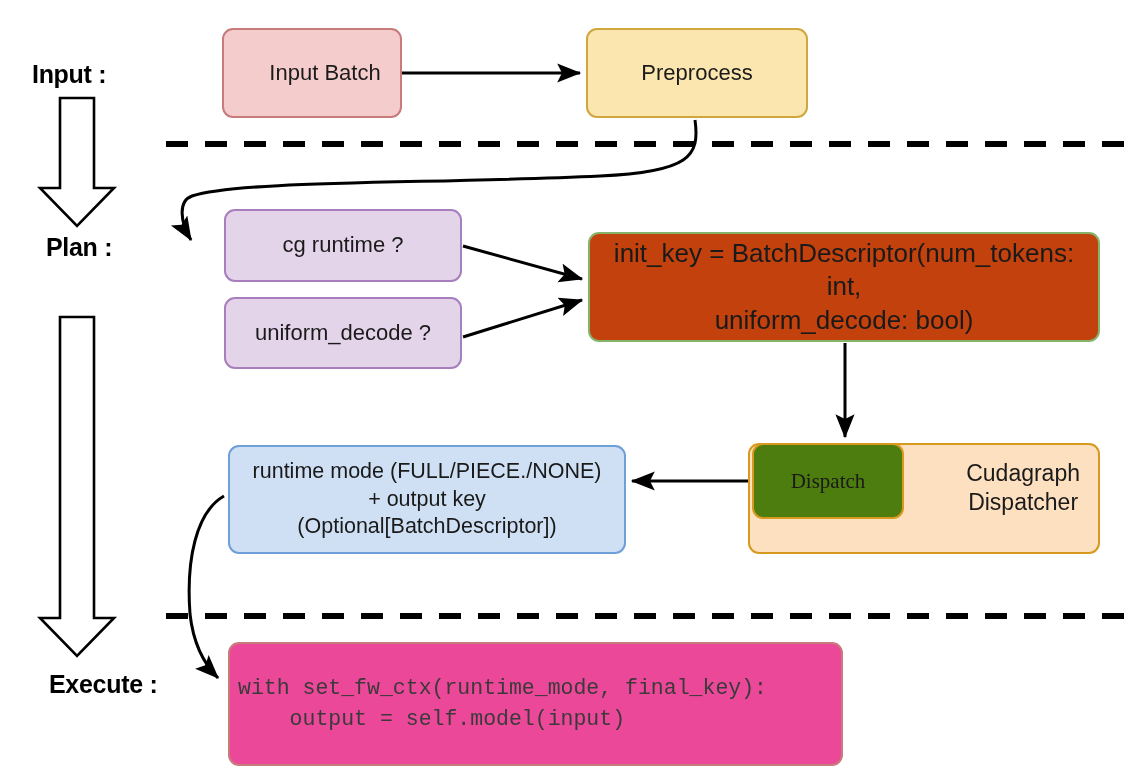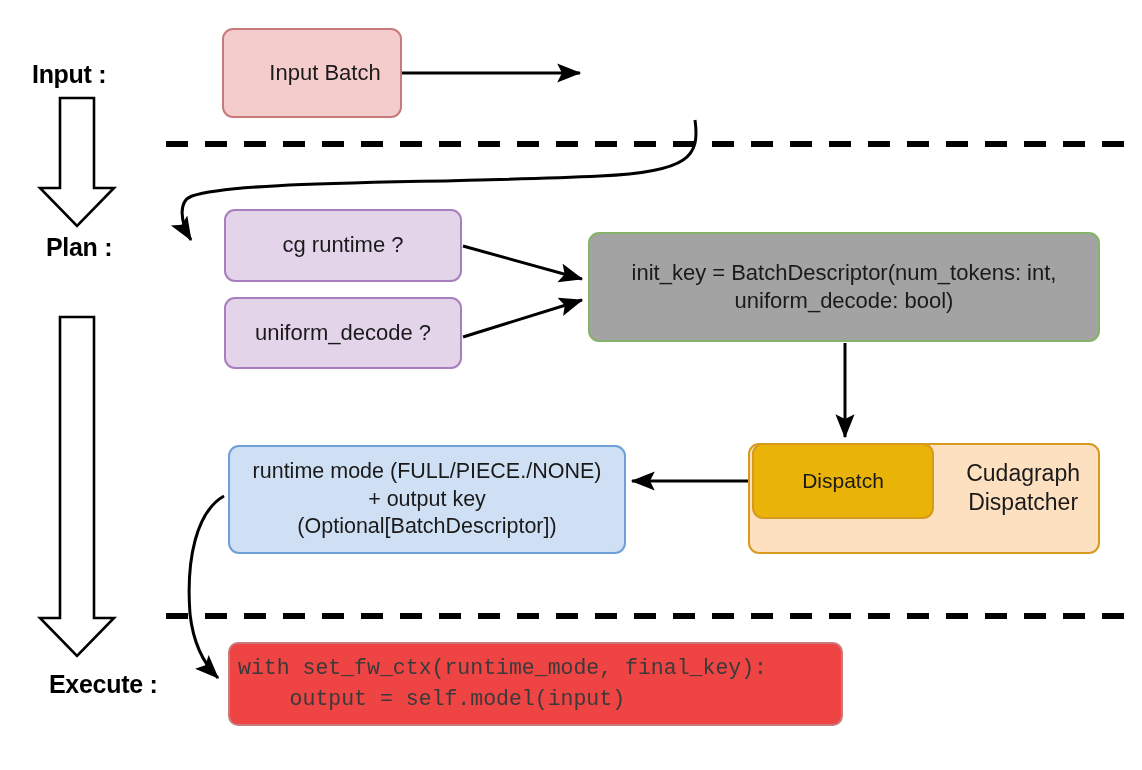--- a/index.html
+++ b/index.html
@@ -55,26 +55,26 @@
     text-align: left;
     white-space: pre;
     line-height: 1.45;
     color: #3a3a3a;
     padding-left: 8px;
   }
   #node-input-batch   { left:222px; top:28px;  width:180px; height:90px;  background:#f5cccc; border-color:#c77b7b;padding-left:36px; }
   #node-preprocess    { left:586px; top:28px;  width:222px; height:90px;  background:#fbe6b0; border-color:#cfa73e; }
   #node-cg-padding    { left:224px; top:209px; width:238px; height:73px;  background:#e4d4ea; border-color:#a87fbd; }
   #node-uniform-dec   { left:224px; top:297px; width:238px; height:72px;  background:#e4d4ea; border-color:#a87fbd; }
-  #node-init-key      { left:588px; top:232px; width:512px; height:110px; background:#a3a3a3; border-color:#86b36a; font-size:22px; }
+  #node-init-key      { left:588px; top:232px; width:512px; height:110px; background:#c2410c; border-color:#86b36a; font-size:26px; }
   #node-runtime-mode  { left:228px; top:445px; width:398px; height:109px; background:#cfe0f5; border-color:#6f9fd8; font-size:21.5px; }
   #node-cudagraph     { left:748px; top:443px; width:352px; height:111px; background:#fde0c0; border-color:#d79a1e;
                         align-items:flex-start; justify-content:flex-end; padding:14px 18px 0 0; font-size:23px; }
-  #node-dispatch      { left:752px; top:443px; width:182px; height:76px;  background:#eab308; border-color:#d79a1e; font-size:21px; }
-  #node-code          { left:228px; top:642px; width:615px; height:84px; background:#ef4444; border-color:#c77b7b;border-radius:10px; }
+  #node-dispatch      { left:752px; top:443px; width:152px; height:76px;  background:#4d7c0f; border-color:#d79a1e; font-size:21px;font-family:Liberation Serif, serif; }
+  #node-code          { left:228px; top:642px; width:615px; height:124px; background:#ec4899; border-color:#c77b7b; }
   #label-input   { left:32px;  top:40px;margin-top:20px;  }
   #label-plan    { left:46px;  top:233px; }
   #label-execute { left:16px;  top:670px;margin-left:33px; }
 </style>
 </head>
 <body>
 
 <div id="canvas">
 
   <svg class="svg-layer" viewBox="0 0 1142 770">
@@ -107,20 +107,23 @@
   </svg>
 
   <div class="stage-label" id="label-input">Input :</div>
   <div class="stage-label" id="label-plan">Plan :</div>
   <div class="stage-label" id="label-execute">Execute :</div>
 
   <div class="node" id="node-input-batch">
     <span>Input Batch</span>
   </div>
 
+  <div class="node" id="node-preprocess">
+    <span>Preprocess</span>
+  </div>
 
   <div class="node" id="node-cg-padding">
     <span>cg runtime ?</span>
   </div>
 
   <div class="node" id="node-uniform-dec">
     <span>uniform_decode ?</span>
   </div>
 
   <div class="node" id="node-init-key">

